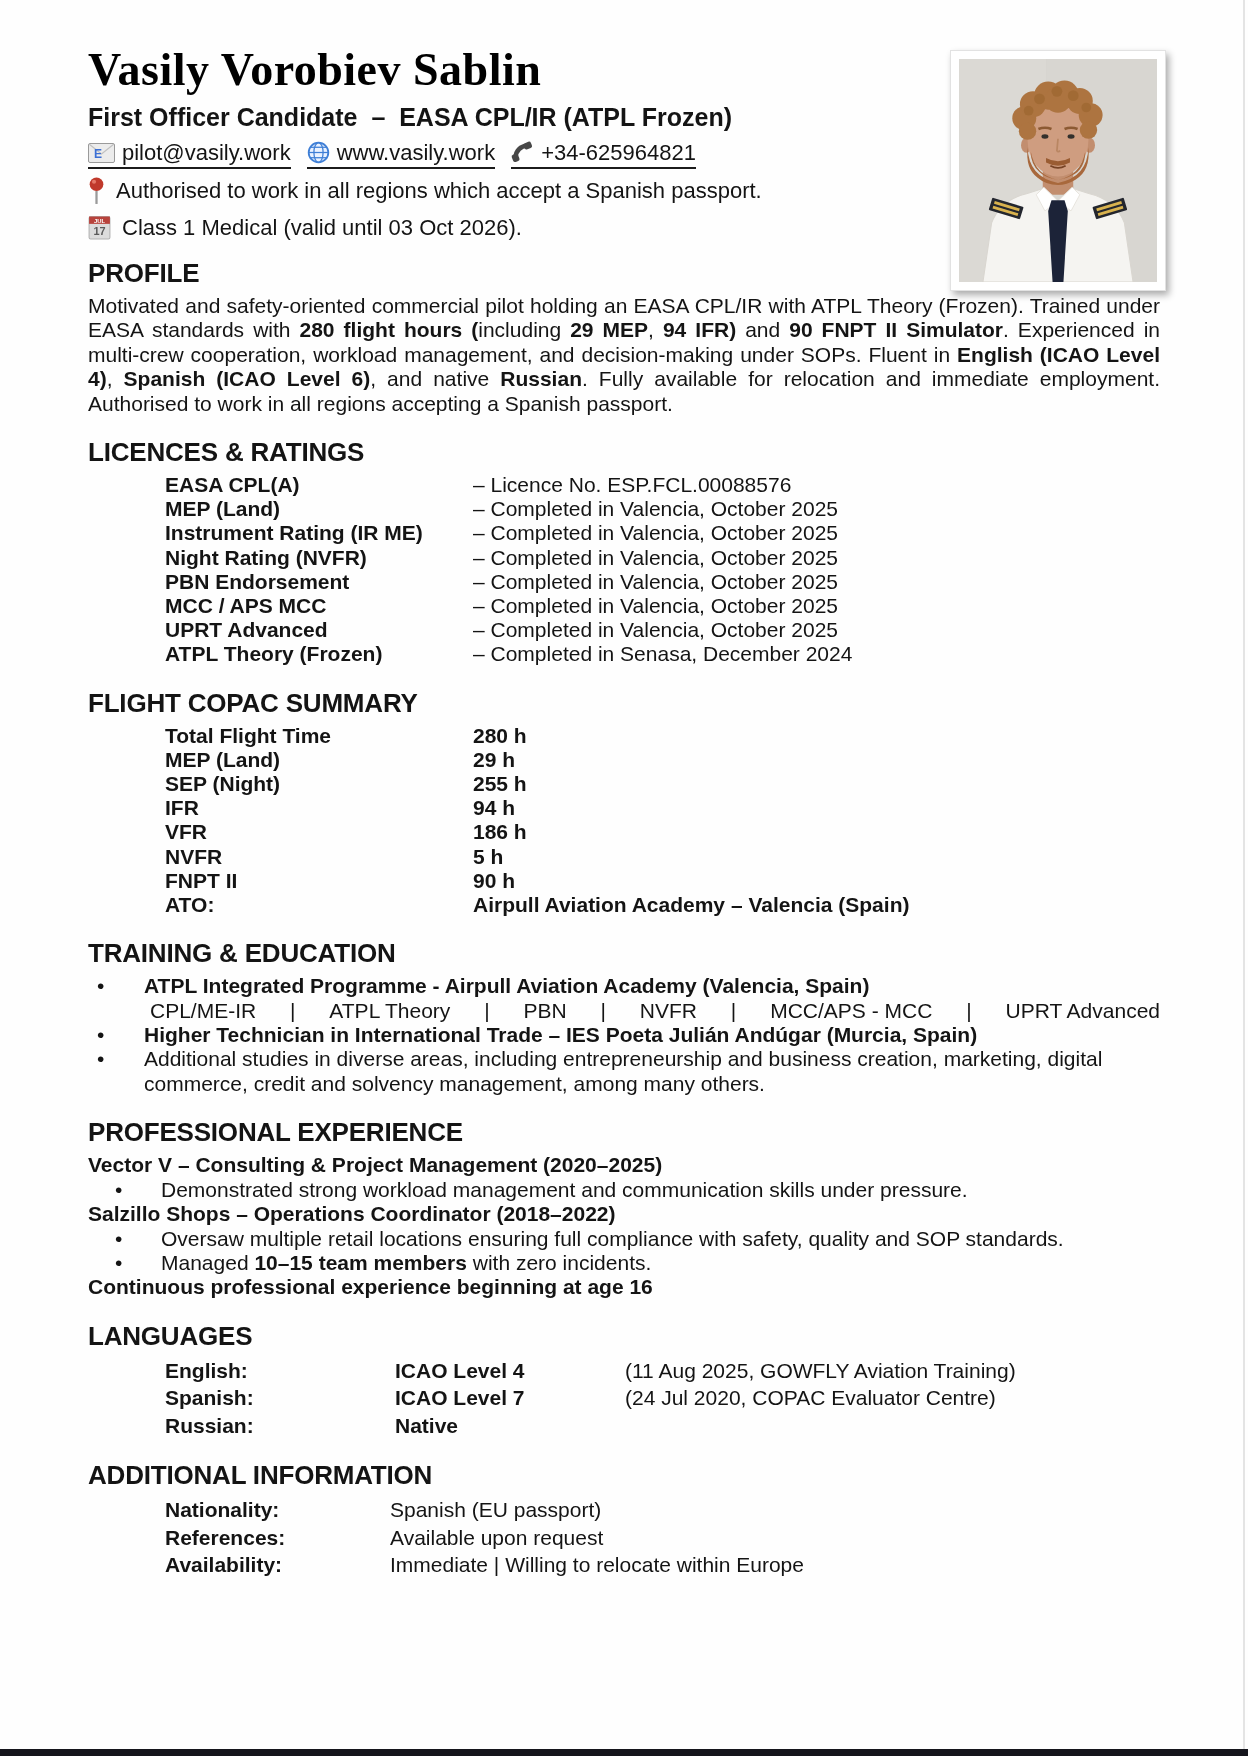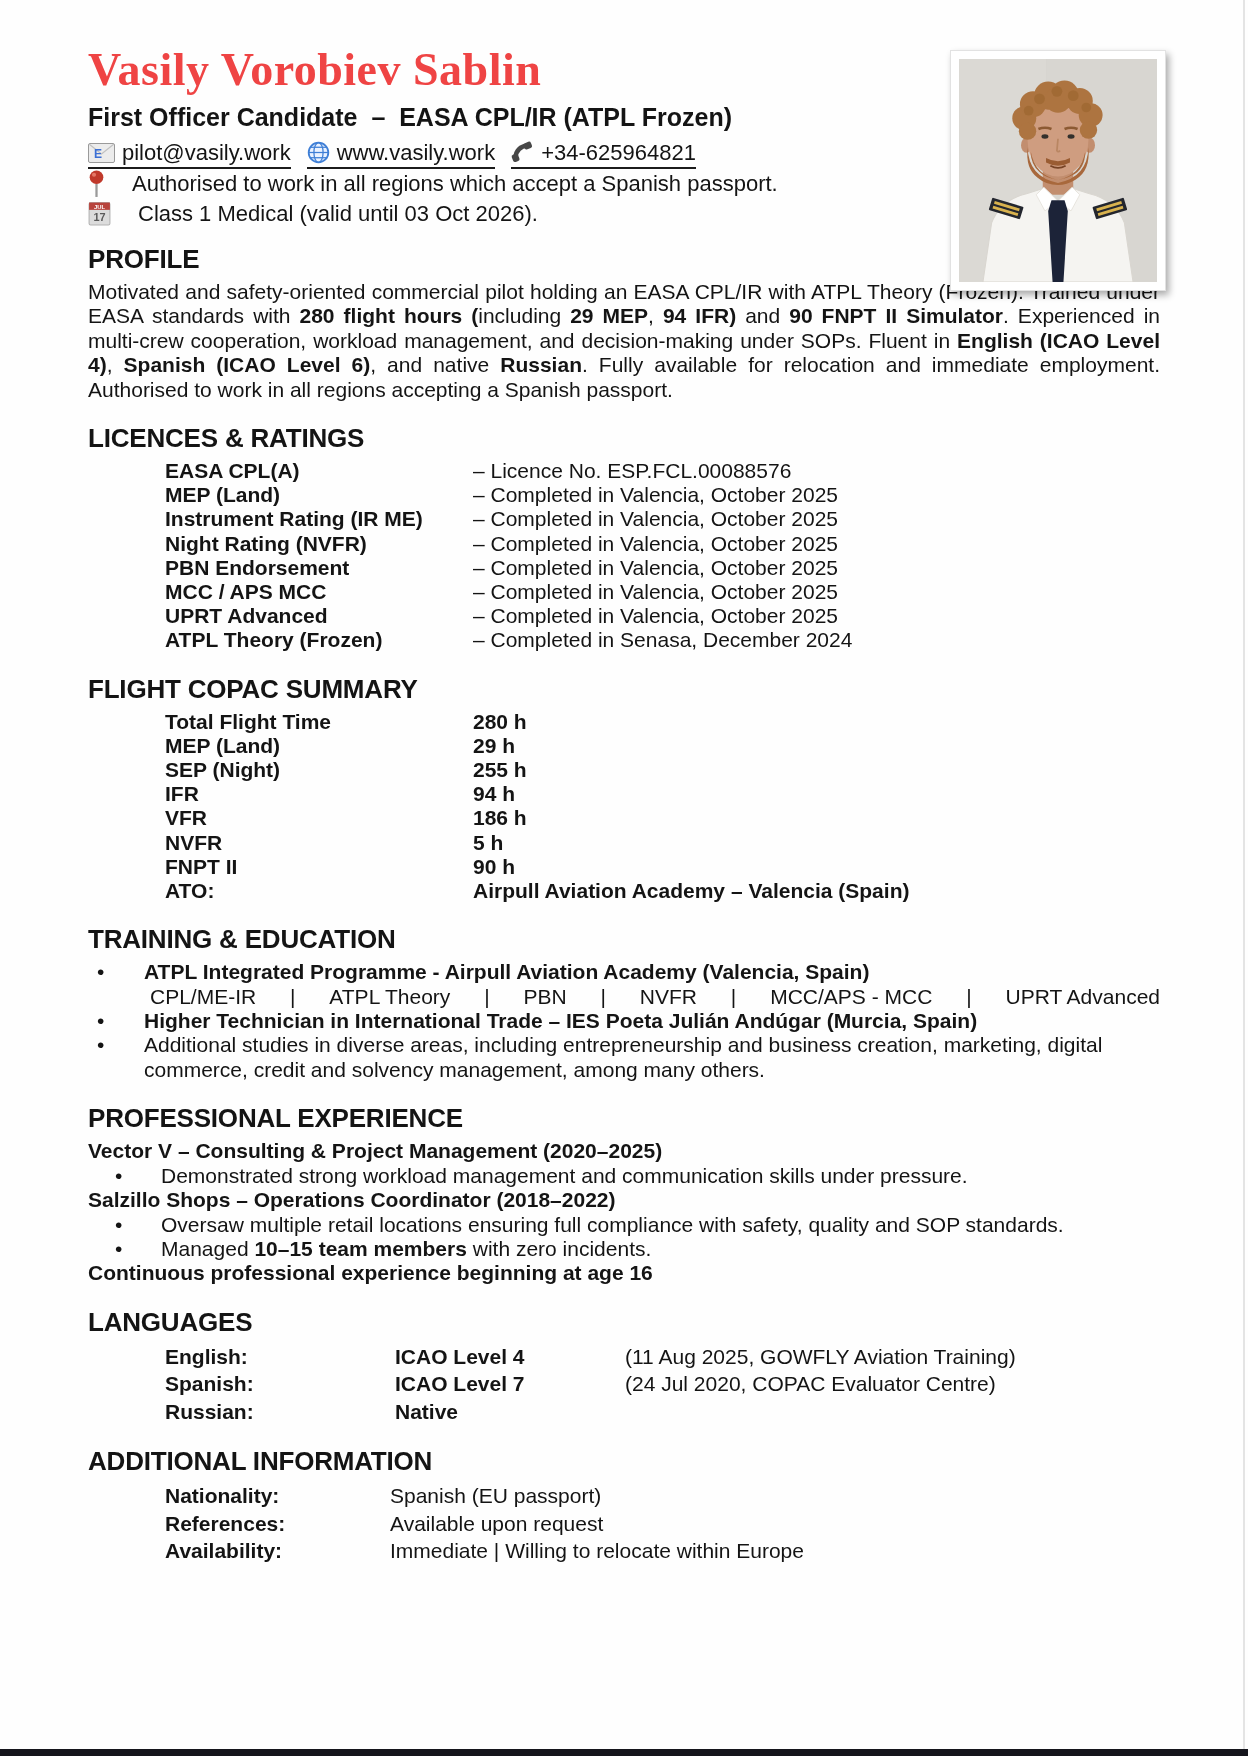--- a/index.html
+++ b/index.html
@@ -3,27 +3,27 @@
 <meta charset="utf-8">
 <style>
   html,body{margin:0;padding:0;background:#ffffff;}
   .page{position:relative;width:1248px;height:1756px;background:#fefefe;overflow:hidden;
         font-family:"Liberation Sans",sans-serif;color:#141414;}
   .content{padding:44px 88px 0 88px;}
   .b{font-weight:bold;}
 
   
   .name{font-family:"Liberation Serif",serif;font-size:46px;font-weight:bold;letter-spacing:0.5px;
-        line-height:1.12;color:#ef4444;}
+        line-height:1.12;color:#000000;}
   .subtitle{font-size:25px;font-weight:bold;margin-top:7px;white-space:pre-wrap;}
   .contacts{display:flex;align-items:center;gap:16px;margin-top:8px;font-size:22px;}
   .contact-item{display:inline-flex;align-items:center;gap:7px;border-bottom:2px solid #1b1b1b;
         padding-bottom:1px;cursor:pointer;}
   .cicon{display:inline-flex;align-items:center;}
-  .info-line{display:flex;align-items:center;gap:27px;font-size:22px;margin-top:0;height:30px;}
+  .info-line{display:flex;align-items:center;gap:11px;font-size:22px;margin-top:7px;height:30px;}
 
   
   .photo{position:absolute;left:950px;top:50px;width:198px;height:223px;background:#ffffff;
          padding:8px;border:1px solid #e2e2e2;box-shadow:3px 4px 7px rgba(0,0,0,0.33);}
   .photo svg{display:block;width:100%;height:100%;}
 
   
   .section-title{font-size:26px;font-weight:bold;letter-spacing:-0.2px;margin:21px 0 5px 0;}
   .profile-text{font-size:21px;line-height:24.5px;text-align:justify;width:1072px;}
 

